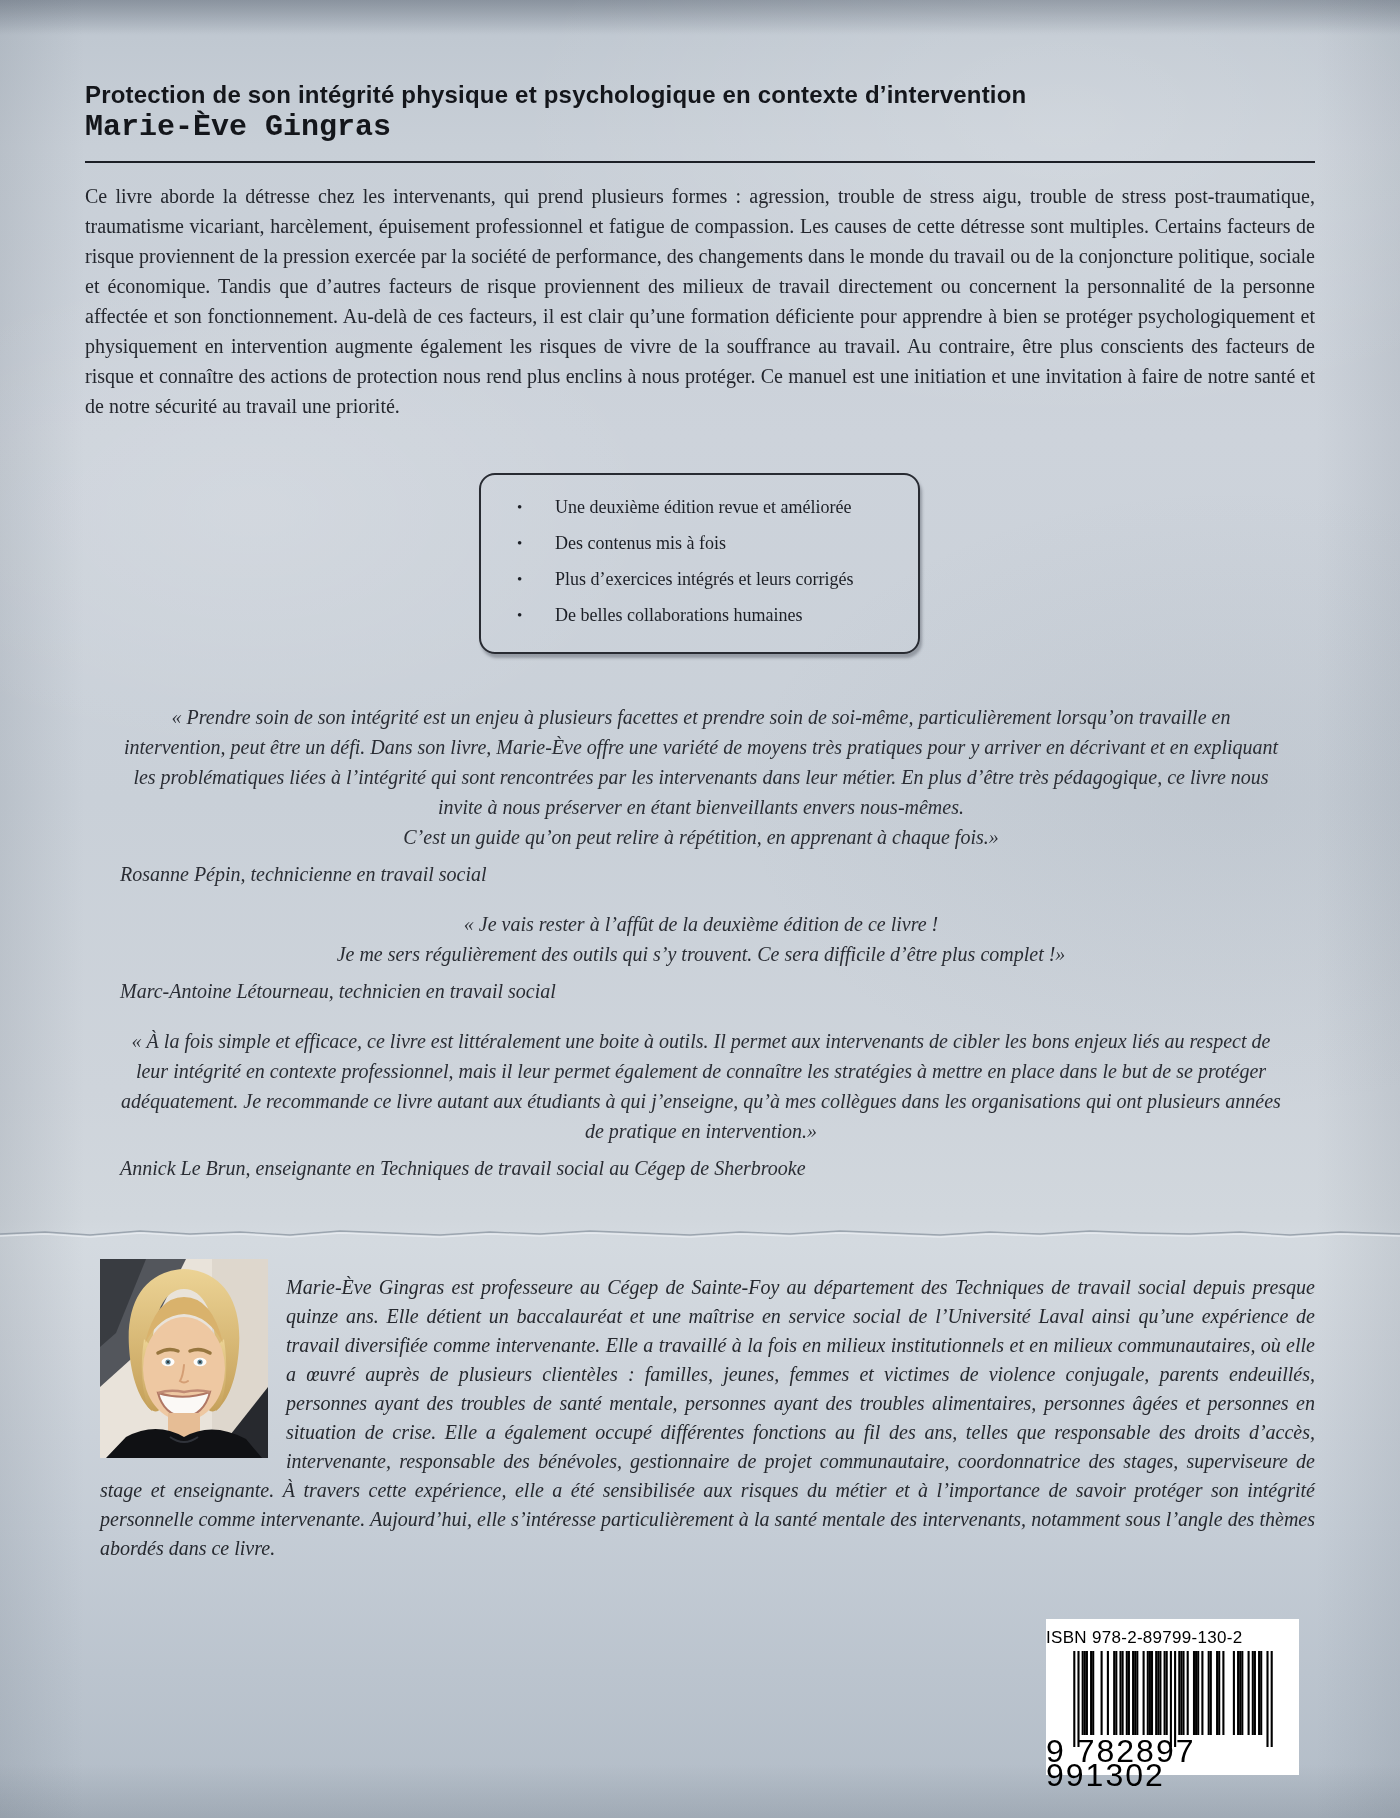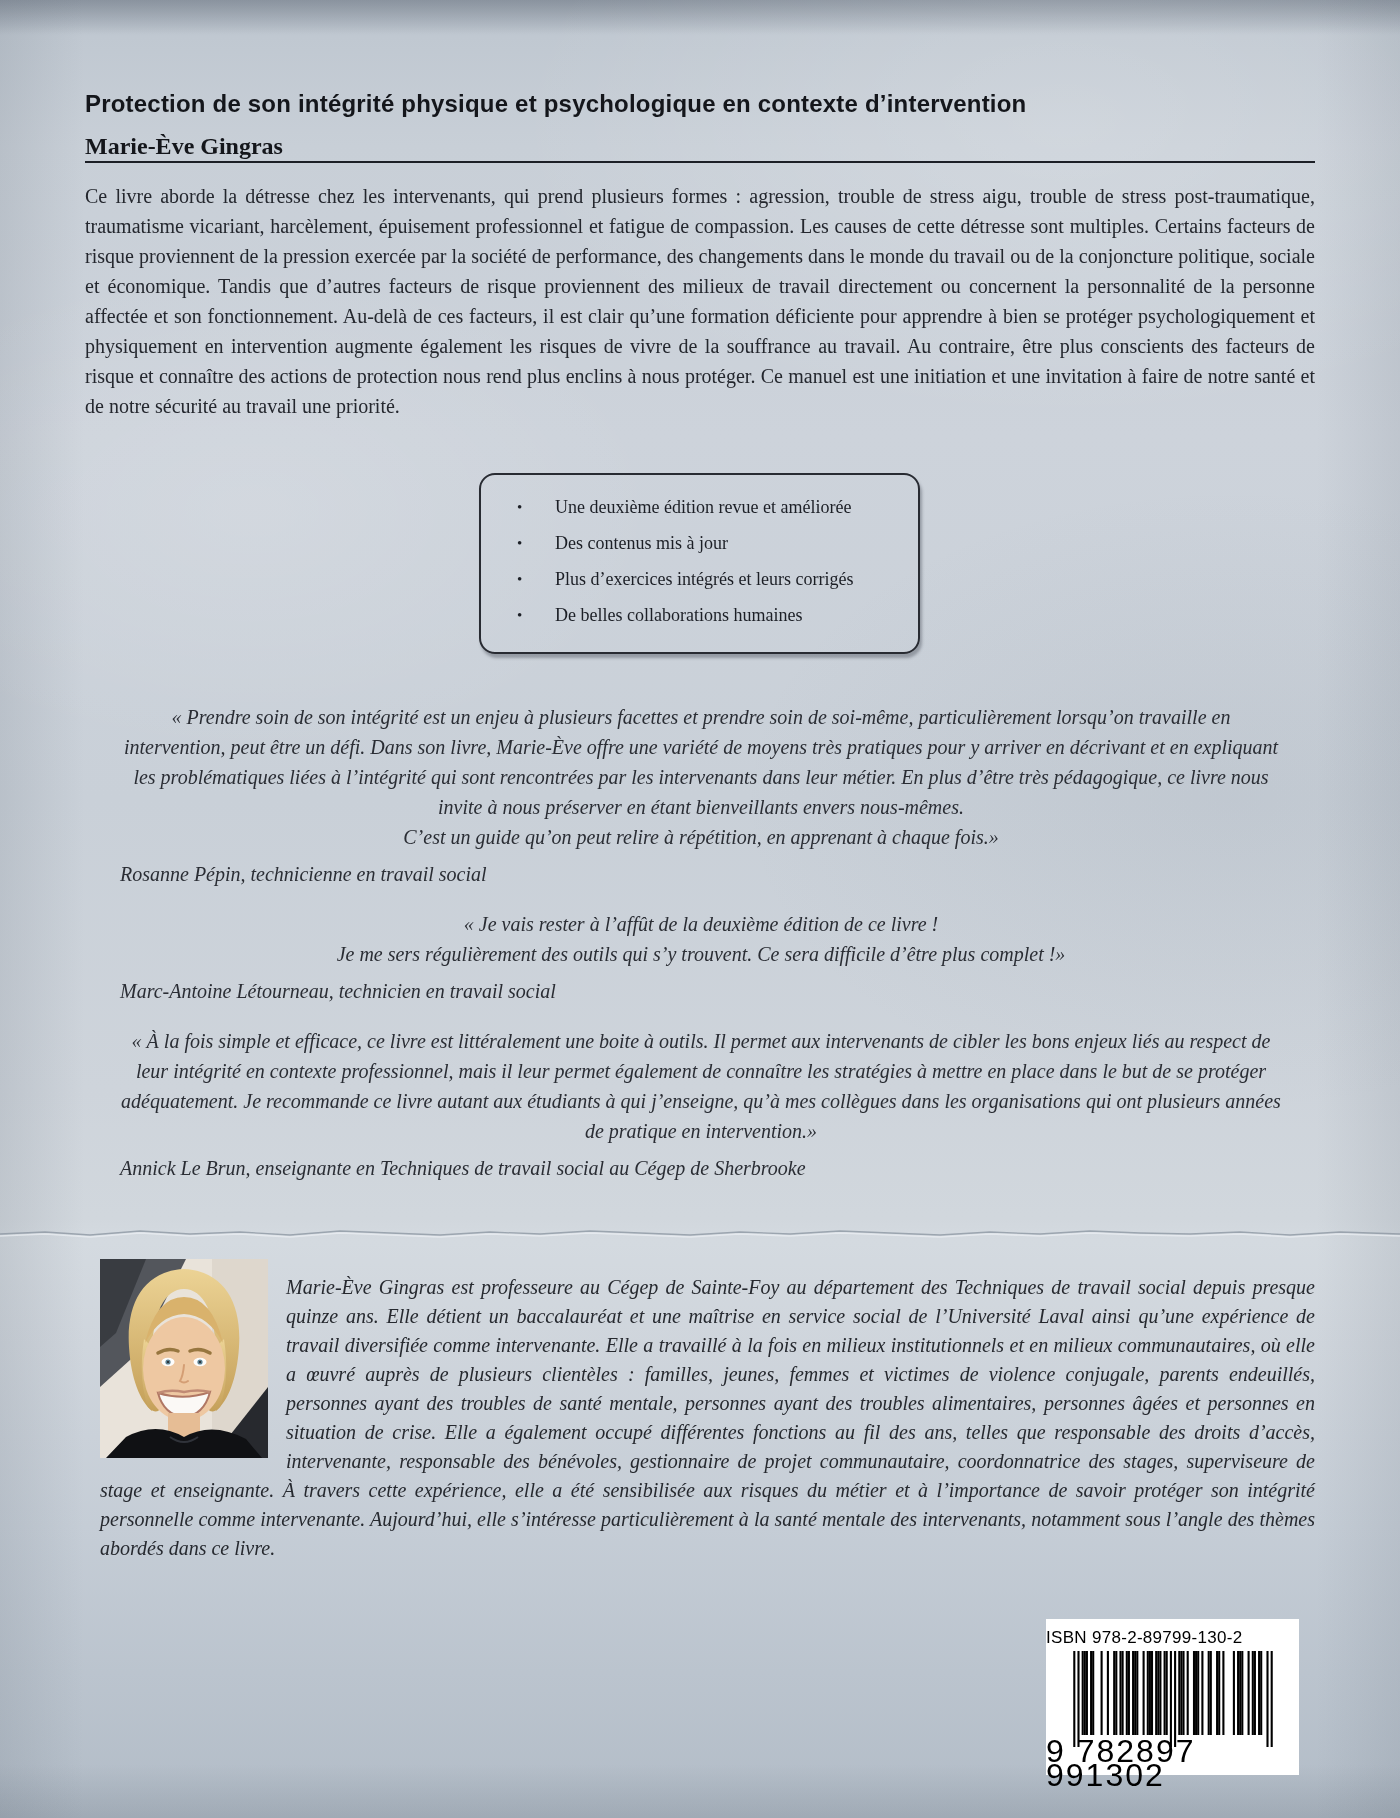--- a/index.html
+++ b/index.html
@@ -14,23 +14,23 @@
   }
   .shade { position:absolute; inset:0; pointer-events:none;
     background:
       radial-gradient(ellipse 900px 480px at 76% 7%, rgba(255,255,255,0.17), transparent 62%),
       radial-gradient(ellipse 700px 420px at 18% 28%, rgba(255,255,255,0.12), transparent 60%),
       radial-gradient(ellipse 820px 520px at 88% 44%, rgba(116,128,142,0.10), transparent 60%),
       linear-gradient(90deg, rgba(88,98,110,.14), transparent 6%, transparent 94%, rgba(88,98,110,.12)),
       linear-gradient(180deg, rgba(66,76,88,.30) 0, transparent 34px),
       linear-gradient(180deg, transparent 1764px, rgba(66,76,88,.16) 1818px);
   }
-  .header { position:absolute; left:85px; top:89px; width:1230px; color:#14161b; }
+  .header { position:absolute; left:85px; top:80px; width:1230px; color:#14161b; }
   .title { font-family:"Liberation Sans", sans-serif; font-weight:700; font-size:24px; line-height:30px; letter-spacing:.2px; }
-  .author { font-family:Liberation Serif, serif; font-weight:700; font-size:24px; line-height:30px; margin-top:12px; }
+  .author { font-family:Liberation Mono, monospace; font-weight:700; font-size:30px; line-height:30px; margin-top:2px; }
   .rule { position:absolute; left:85px; top:161px; width:1230px; height:2px; background:#1c1f26; }
   .intro {
     position:absolute; left:85px; top:181px; width:1230px;
     font-size:20px; line-height:30px; text-align:justify; color:#24272e;
   }
   .features {
     position:absolute; left:479px; top:473px; width:441px; height:181px;
     border:2px solid #282b32; border-radius:16px;
     box-shadow:2px 4px 3px rgba(45,52,63,.35);
     padding:19px 10px 0 36px; color:#1c1f26;
@@ -68,21 +68,21 @@
   <p class="intro">Ce livre aborde la détresse chez les intervenants, qui prend plusieurs formes : agression, trouble de stress aigu, trouble de stress post-traumatique, traumatisme vicariant, harcèlement, épuisement professionnel et fatigue de compassion. Les causes de cette détresse sont multiples. Certains facteurs de risque proviennent de la pression exercée par la société de performance, des changements dans le monde du travail ou de la conjoncture politique, sociale et économique. Tandis que d’autres facteurs de risque proviennent des milieux de travail directement ou concernent la personnalité de la personne affectée et son fonctionnement. Au-delà de ces facteurs, il est clair qu’une formation déficiente pour apprendre à bien se protéger psychologiquement et physiquement en intervention augmente également les risques de vivre de la souffrance au travail. Au contraire, être plus conscients des facteurs de risque et connaître des actions de protection nous rend plus enclins à nous protéger. Ce manuel est une initiation et une invitation à faire de notre santé et de notre sécurité au travail une priorité.</p>
 
   <div class="features">
     <ul>
       <li>
           <span class="b">•</span>
           <span>Une deuxième édition revue et améliorée</span>
         </li>
       <li>
           <span class="b">•</span>
-          <span>Des contenus mis à jour</span>
+          <span>Des contenus mis à fois</span>
         </li>
       <li>
           <span class="b">•</span>
           <span>Plus d’exercices intégrés et leurs corrigés</span>
         </li>
       <li>
           <span class="b">•</span>
           <span>De belles collaborations humaines</span>
         </li>
     </ul>

